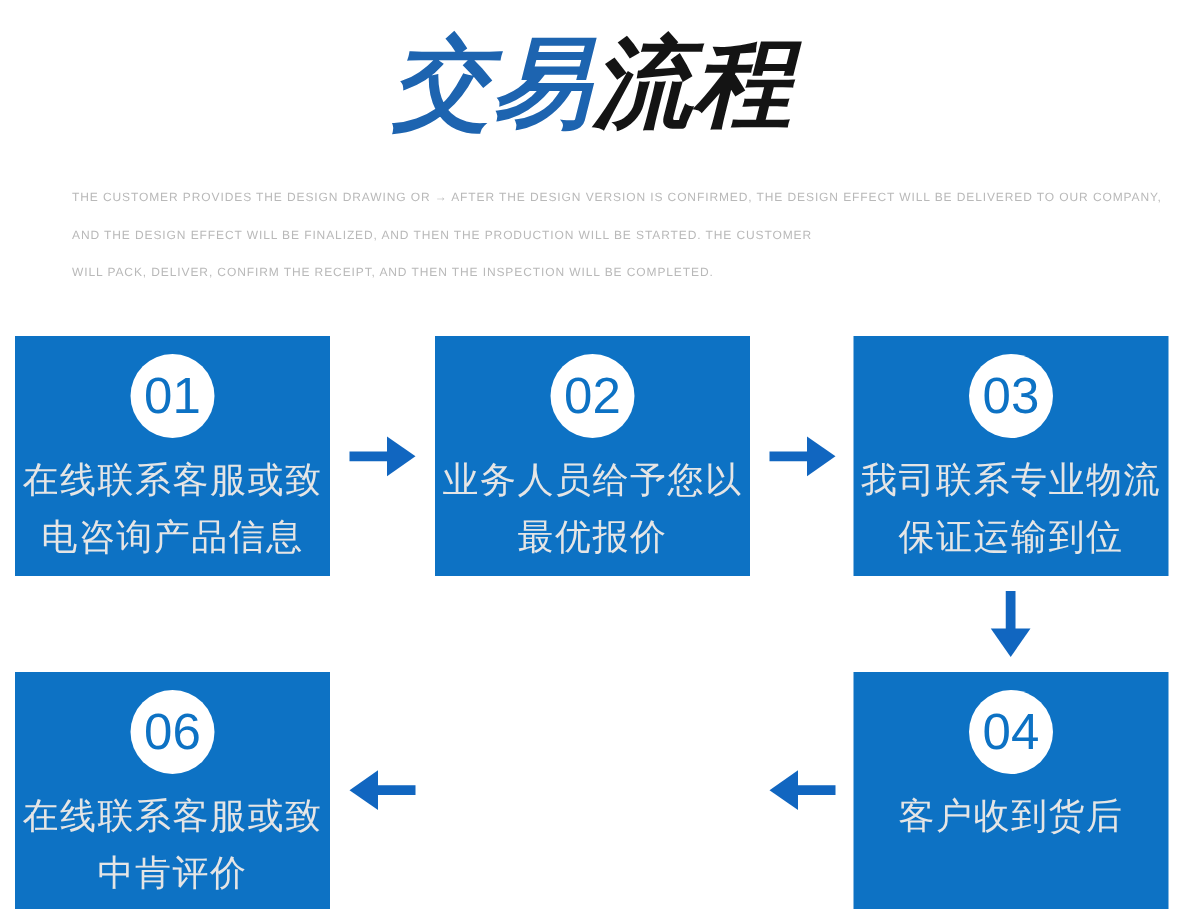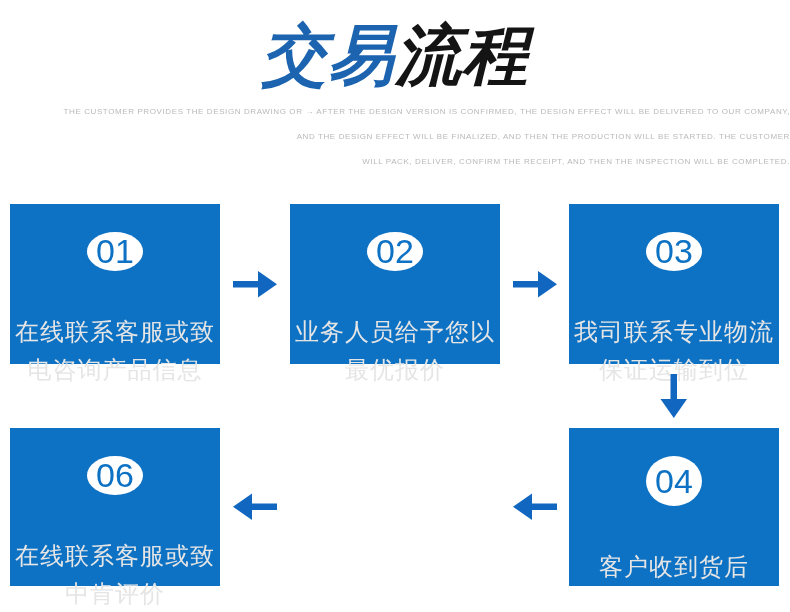--- a/index.html
+++ b/index.html
@@ -25,22 +25,23 @@
     font-size:66px;
     line-height:1.2;
     font-weight:900;
     letter-spacing:1px;
     white-space:nowrap;
     font-style:italic;
   }
   .title .t-blue{color:var(--title-blue);}
   .title .t-black{color:var(--title-black);}
   .subtitle{
-    margin-top:4px;
-    text-align:right;
+    margin-top:24px;
+    text-align:left;
+    padding-left:48px;
   }
   .subtitle p{
     font-size:8px;
     line-height:25px;
     color:var(--subtitle-gray);
     letter-spacing:.6px;
     text-transform:uppercase;
     white-space:nowrap;
   }
   
@@ -48,22 +49,21 @@
     margin:30px 0 0 10px;
     display:grid;
     grid-template-columns:210px 70px 210px 69px 210px;
     grid-template-rows:160px 64px 158px;
   }
   .step{
     background:var(--box-blue);
     display:flex;
     flex-direction:column;
     align-items:center;
-    padding-top:28px;
-    gap:32px;
+    padding-top:12px;
   }
   .circle{
     width:56px;height:56px;
     border-radius:50%;
     background:#fff;
     display:flex;
     align-items:center;
     justify-content:center;
   }
   .circle span{
@@ -86,21 +86,21 @@
     justify-content:center;
     color:var(--arrow-blue);
   }
   .arrow svg{display:block;}
   .a-left svg{transform:rotate(180deg);}
   .a-down svg{transform:rotate(90deg);}
   
   .ga-r1c1{grid-area:1/1;} .ga-r1c2{grid-area:1/2;} .ga-r1c3{grid-area:1/3;}
   .ga-r1c4{grid-area:1/4;} .ga-r1c5{grid-area:1/5;}
   .ga-r2c5{grid-area:2/5;}
-  .ga-r3c1{grid-area:3/1;justify-content:space-between;} .ga-r3c2{grid-area:3/2;} .ga-r3c3{grid-area:3/3;}
+  .ga-r3c1{grid-area:3/1;} .ga-r3c2{grid-area:3/2;} .ga-r3c3{grid-area:3/3;}
   .ga-r3c4{grid-area:3/4;} .ga-r3c5{grid-area:3/5;}
 </style>
 </head>
 <body>
 
 <div class="page">
 
   <div class="header">
     <h1 class="title"><span class="t-blue">交易</span><span class="t-black">流程</span></h1>
     <div class="subtitle">

